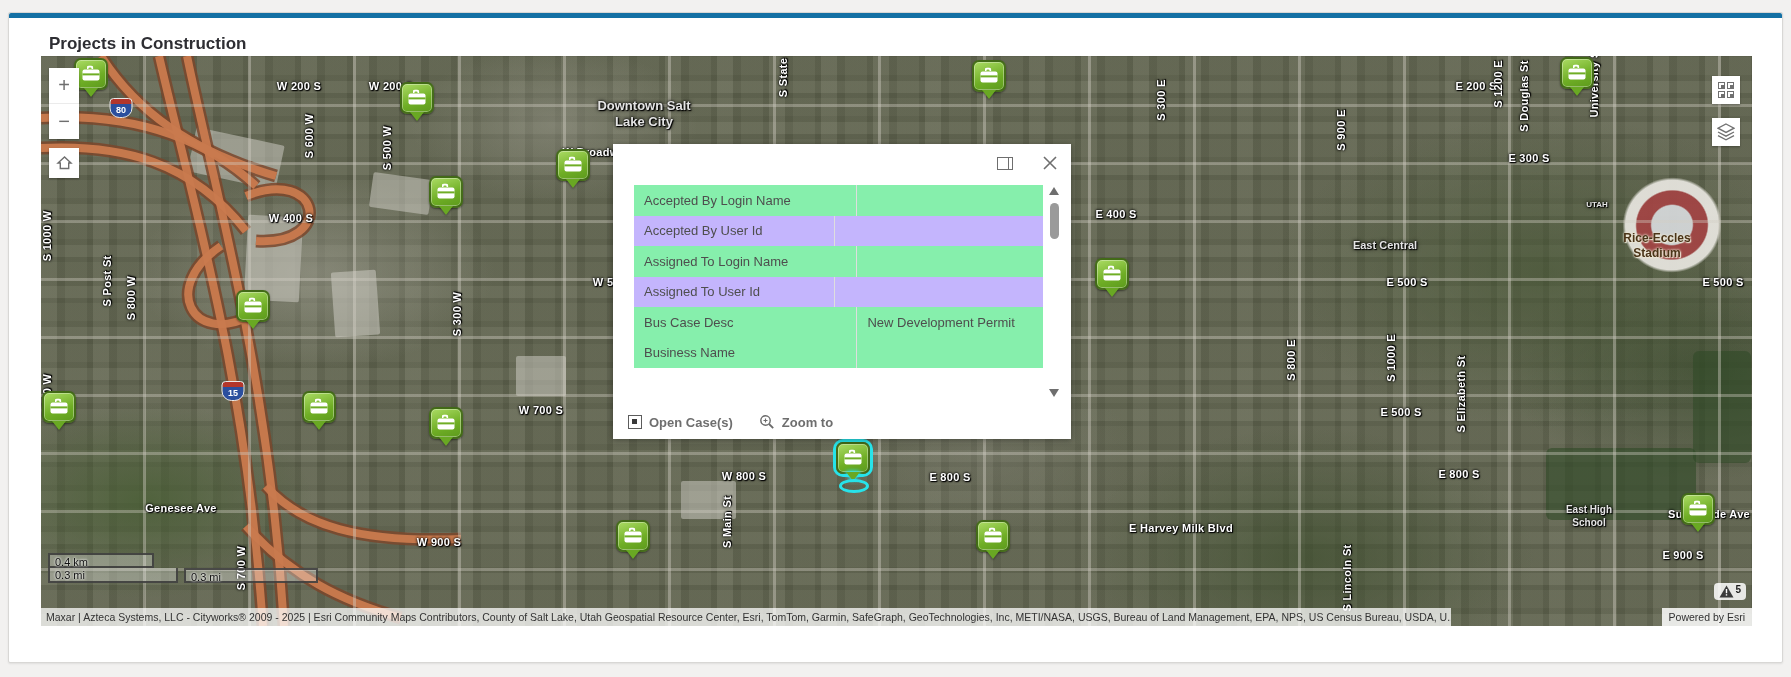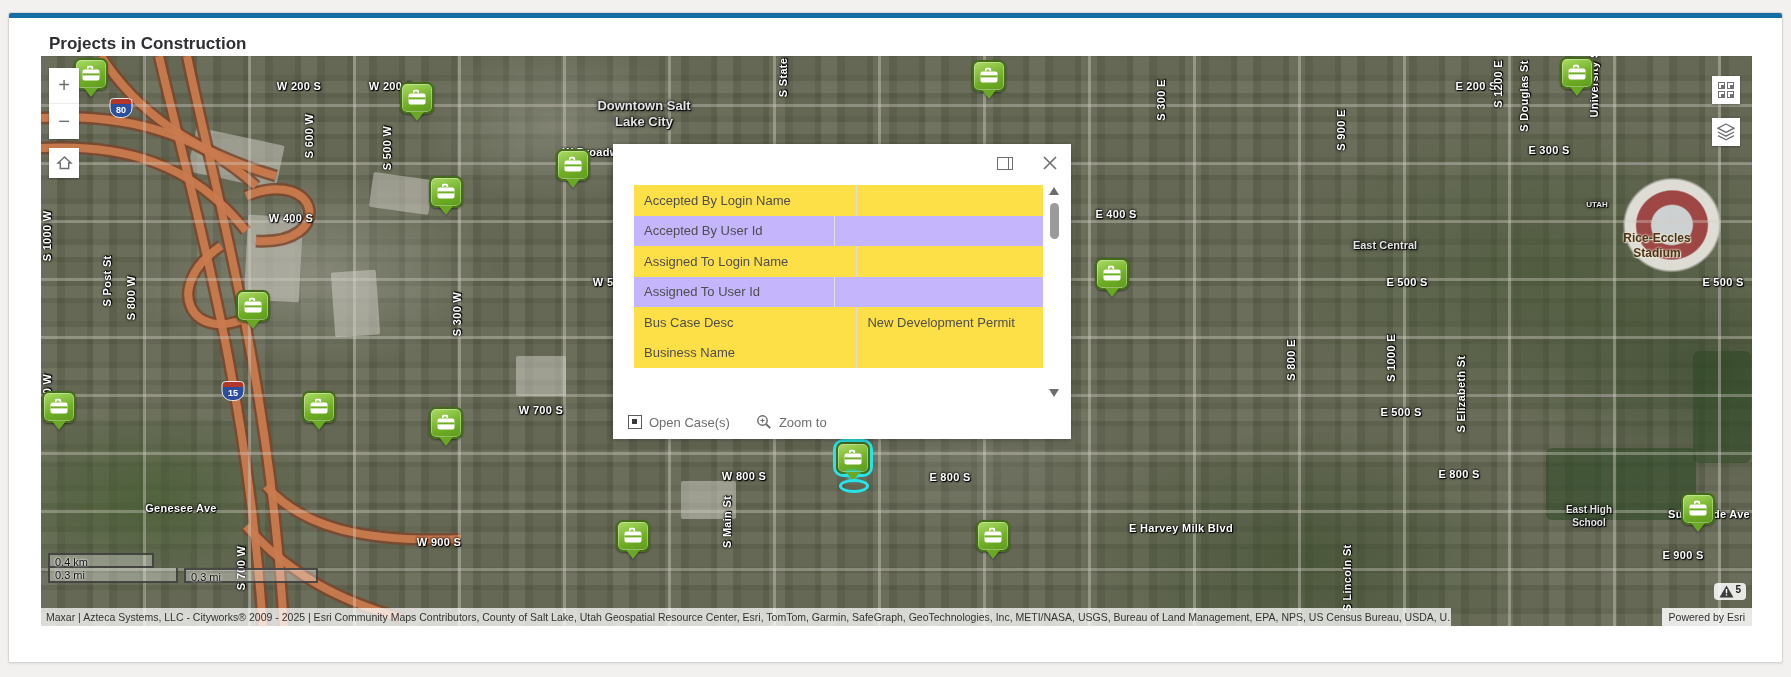--- a/index.html
+++ b/index.html
@@ -75,32 +75,32 @@
   .bm-ico i:after{content:'';position:absolute;width:3px;height:3px;background:#707070;right:0;bottom:0;}
   
   .popup{position:absolute;left:572px;top:88px;width:458px;height:295px;background:#fff;z-index:20;
     box-shadow:0 1px 6px rgba(0,0,0,.35);}
   .pop-dock{position:absolute;right:58px;top:13px;width:16px;height:13px;border:1.5px solid #6e6e6e;
     box-sizing:border-box;cursor:pointer;}
   .pop-dock:after{content:'';position:absolute;right:3px;top:0;bottom:0;border-left:1.5px solid #6e6e6e;}
   .pop-close{position:absolute;right:12px;top:10px;width:18px;height:18px;cursor:pointer;}
   .p-table{position:absolute;left:21px;top:41px;width:409px;}
   .p-row{display:flex;height:30.5px;align-items:center;font-size:13px;color:#4e4e4e;}
-  .p-row.odd{background:#fde047;gap:44px;}
+  .p-row.odd{background:#86efac;gap:44px;}
   .p-row.even{background:#c4b5fd;}
   .p-label{width:200px;padding-left:10px;box-sizing:border-box;}
   .p-value{width:209px;padding-left:10px;box-sizing:border-box;border-left:1px solid #dedede;
     align-self:stretch;display:flex;align-items:center;}
   .p-scroll{position:absolute;right:10px;top:43px;width:13px;height:210px;}
   .p-arrow{position:absolute;left:1px;width:0;height:0;border:5.5px solid transparent;cursor:pointer;}
   .p-arrow.up{top:0;border-bottom:8px solid #6e6e6e;border-top:none;}
   .p-arrow.down{bottom:0;border-top:8px solid #6e6e6e;border-bottom:none;}
   .p-thumb{position:absolute;left:2px;top:16px;width:9px;height:36px;border-radius:5px;background:#9a9a9a;cursor:pointer;}
   .p-footer{position:absolute;left:15px;bottom:9px;display:flex;align-items:center;gap:26px;
-    color:#6e6e6e;font-size:13px;}
+    color:#6e6e6e;font-size:13px;font-weight:bold;}
   .p-action{display:flex;align-items:center;gap:7px;cursor:pointer;}
   .oc-ico{width:14px;height:14px;border:1.5px solid #5c5c5c;box-sizing:border-box;position:relative;}
   .oc-ico:after{content:'';position:absolute;left:3px;top:3px;width:5px;height:5px;background:#3a3a3a;}
   
   .scalebar{position:absolute;z-index:8;color:#111;font-size:11px;
     text-shadow:0 0 2px rgba(255,255,255,.9),0 0 3px rgba(255,255,255,.9);}
   .sb-seg{background:rgba(255,255,255,.30);border:2px solid rgba(55,55,55,.85);border-top:none;
     height:15px;line-height:15px;padding-left:5px;box-sizing:border-box;}
   .sb-seg.boxed{border-top:2px solid rgba(55,55,55,.85);}
   
@@ -157,21 +157,21 @@
         <path d="M205 470 C250 520 300 545 360 562"></path>
       </g>
     </svg>
 
     <div class="map-grid"></div>
     <div>
         <span class="street-label" style="left: 258px; top: 30px;">W 200 S</span>
         <span class="street-label" style="left: 350px; top: 30px;">W 200 S</span>
         <span class="street-label" style="left: 1435px; top: 30px;">E 200 S</span>
         <span class="street-label" style="left: 556px; top: 96px;">W Broadway</span>
-        <span class="street-label" style="left: 1488px; top: 94px; margin-left: 20px;">E 300 S</span>
+        <span class="street-label" style="left: 1488px; top: 102px;">E 300 S</span>
         <span class="street-label" style="left: 250px; top: 162px;">W 400 S</span>
         <span class="street-label" style="left: 1075px; top: 158px;">E 400 S</span>
         <span class="street-label" style="left: 574px; top: 226px;">W 500 S</span>
         <span class="street-label" style="left: 1366px; top: 226px;">E 500 S</span>
         <span class="street-label" style="left: 1682px; top: 226px;">E 500 S</span>
         <span class="street-label" style="left: 500px; top: 354px;">W 700 S</span>
         <span class="street-label" style="left: 1360px; top: 356px;">E 500 S</span>
         <span class="street-label" style="left: 703px; top: 420px;">W 800 S</span>
         <span class="street-label" style="left: 909px; top: 421px;">E 800 S</span>
         <span class="street-label" style="left: 1418px; top: 418px;">E 800 S</span>

